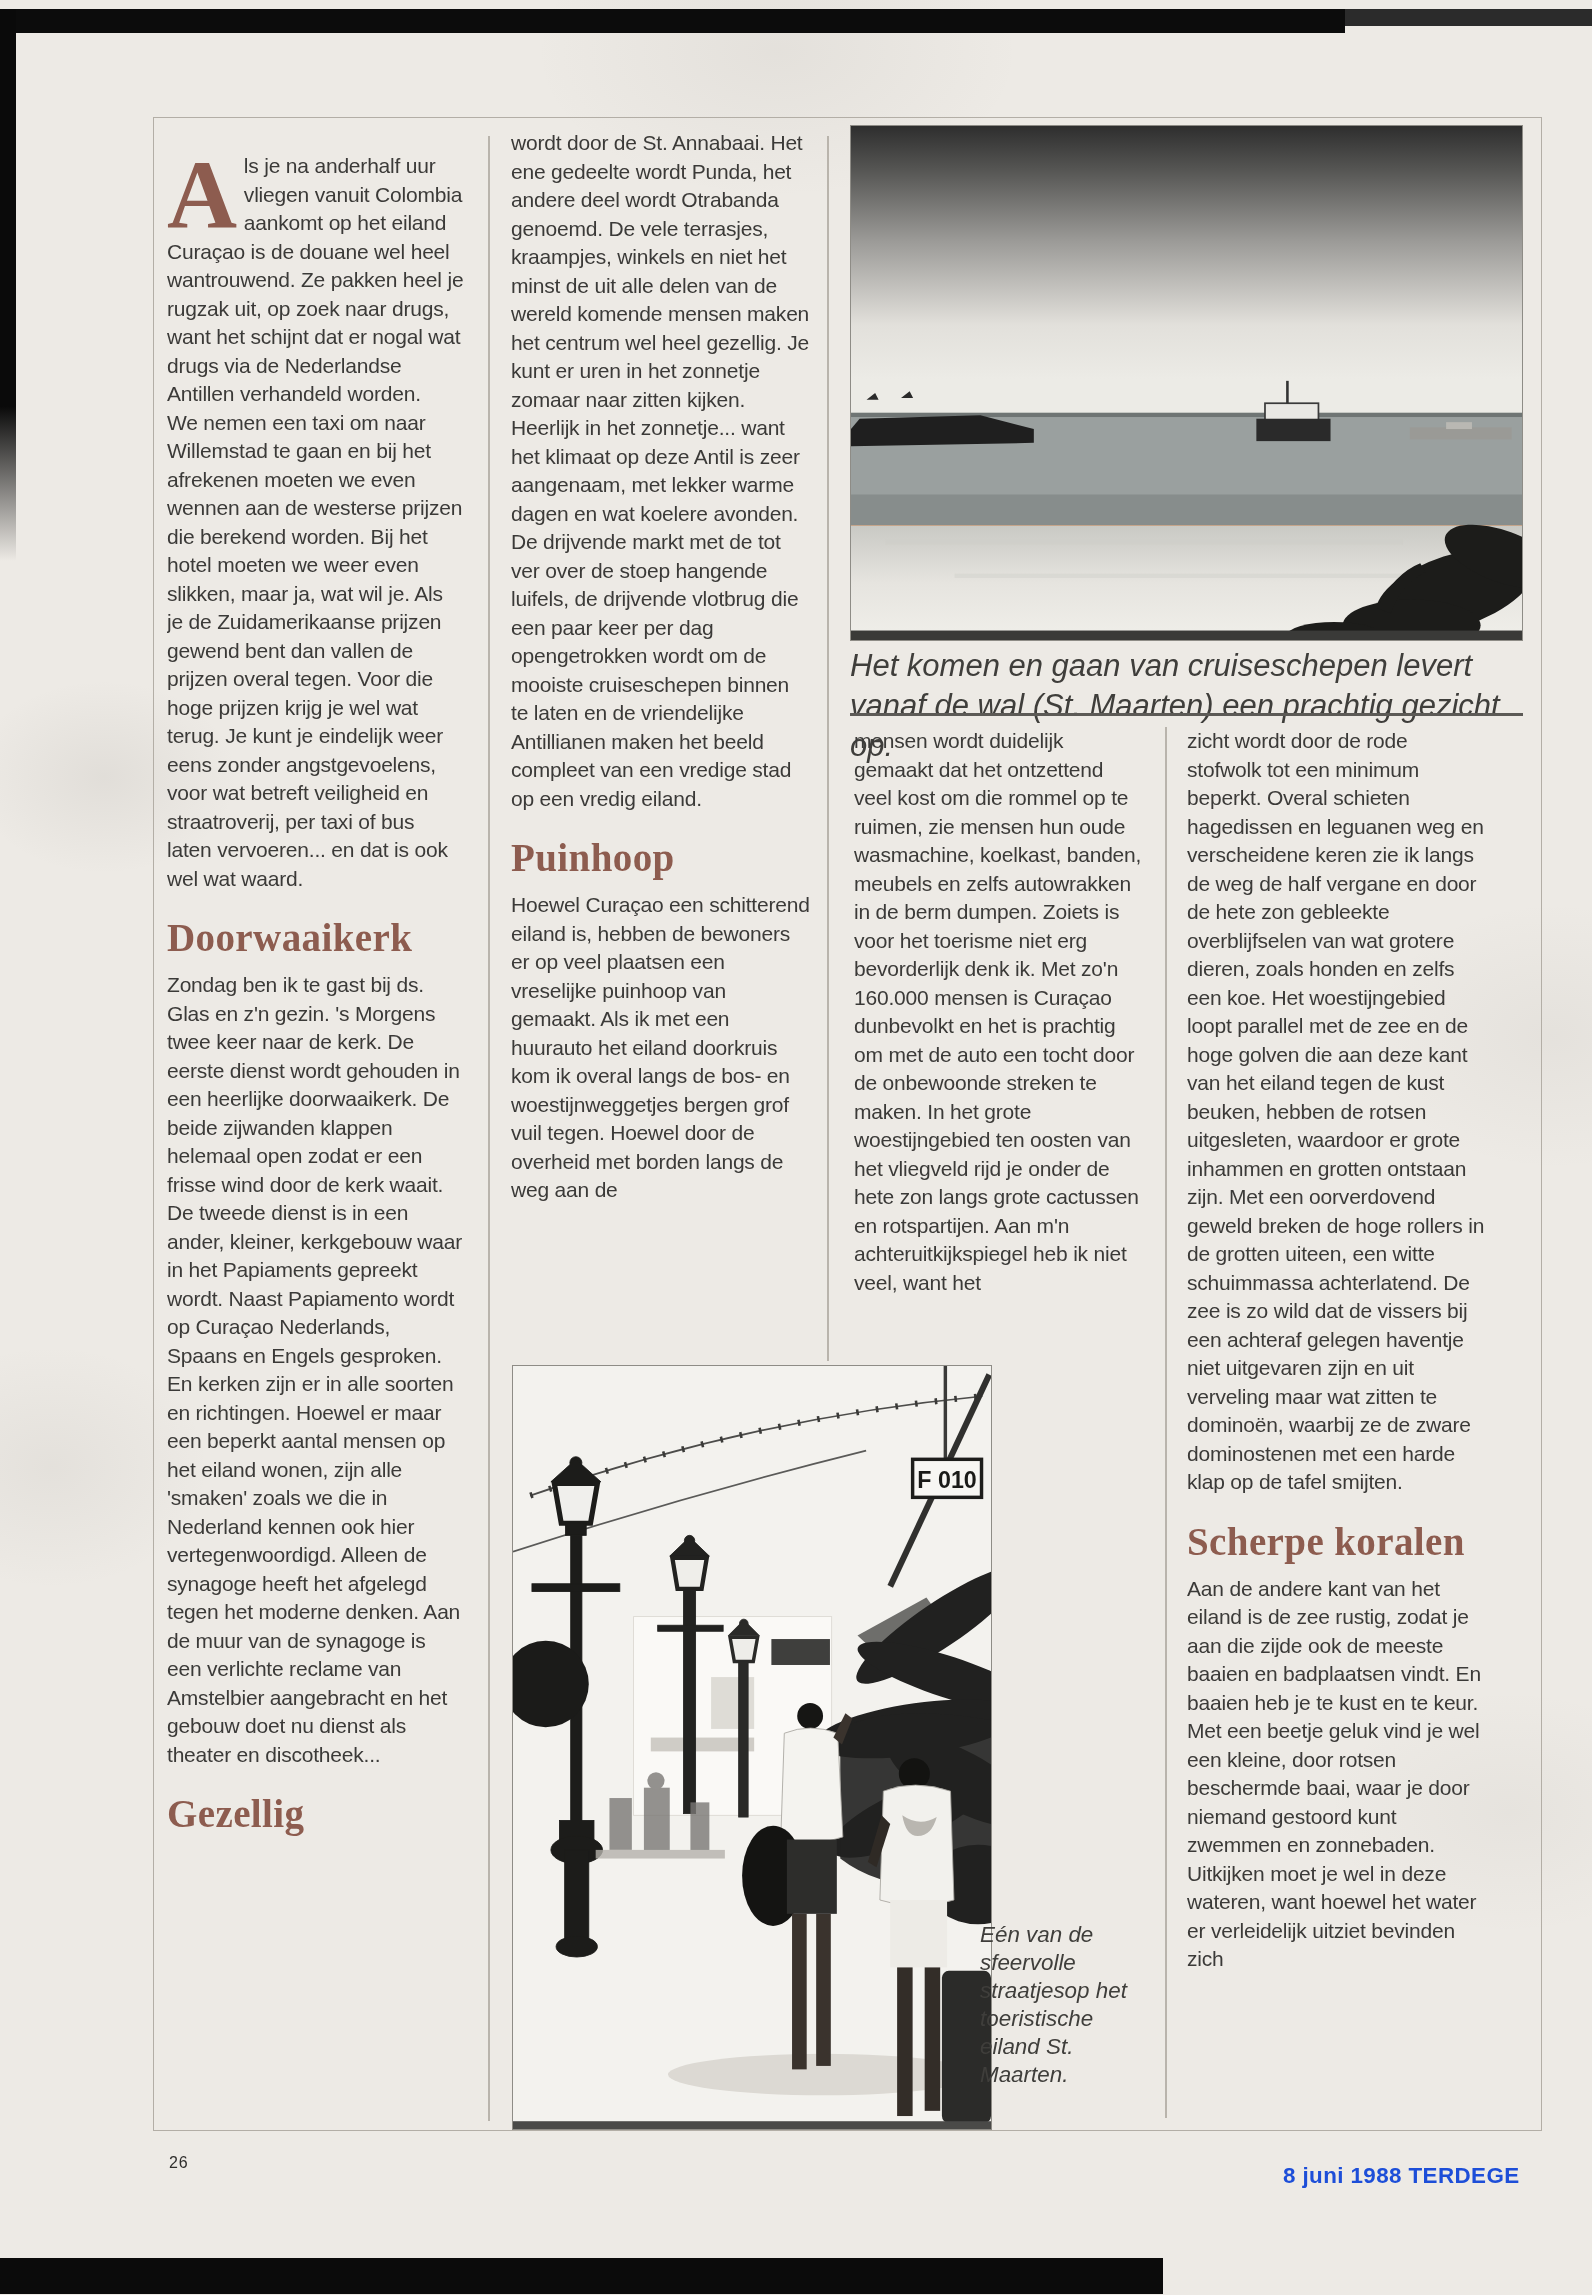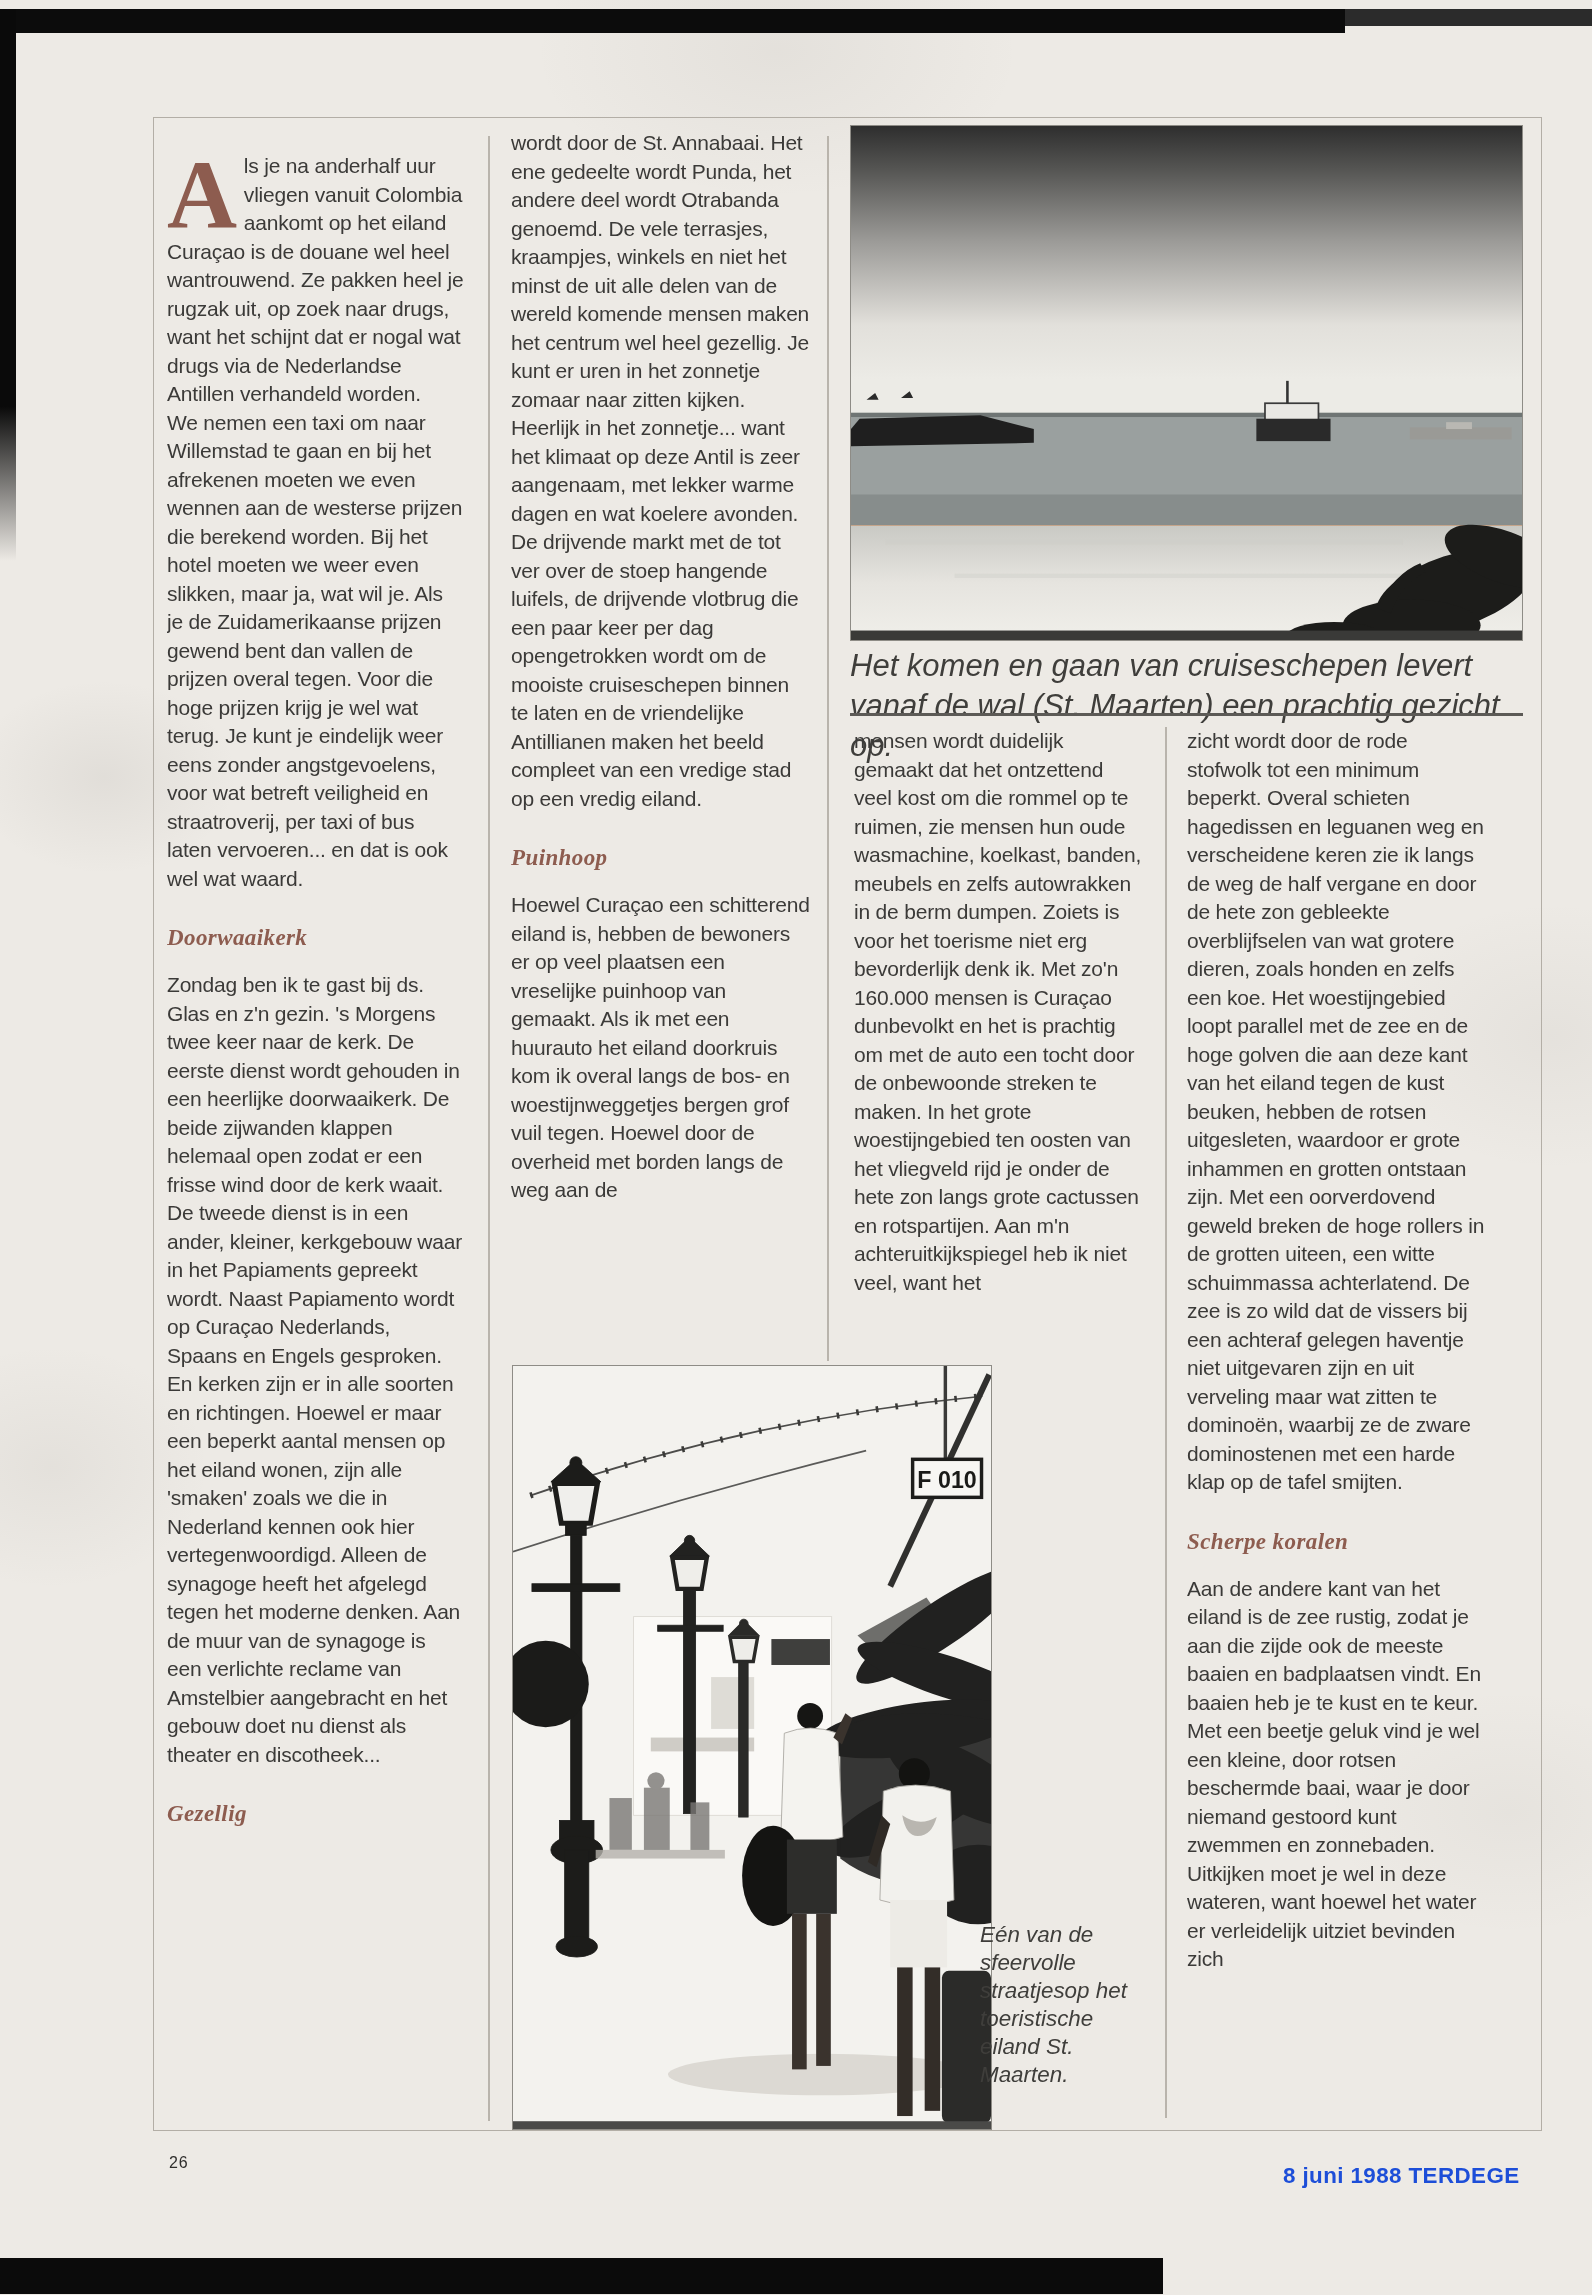--- a/index.html
+++ b/index.html
@@ -35,22 +35,22 @@
 
   .column{position:absolute;font-size:21px;line-height:28.5px;letter-spacing:-0.2px;
     color:#3b3a38;overflow:hidden;}
   .col1{left:167px;top:152px;width:297px;height:1974px;}
   .col2{left:511px;top:129px;width:300px;height:1232px;}
   .col3{left:854px;top:727px;width:292px;height:635px;}
   .col4{left:1187px;top:727px;width:299px;height:1395px;}
   .body-para{margin:0;}
   .section-heading{
     font-family:"Liberation Serif","DejaVu Serif",serif;
-    font-weight:bold;font-size:23px;line-height:38px;margin:26px 0 14px 0;
-    color:var(--accent,#8d5c4f);letter-spacing:0.4px;font-style:italic;
+    font-weight:bold;font-size:39px;line-height:38px;margin:26px 0 14px 0;
+    color:var(--accent,#8d5c4f);letter-spacing:0.4px;
   }
   .dropcap{
     float:left;font-family:"Liberation Serif","DejaVu Serif",serif;
     font-weight:bold;font-size:97px;line-height:76px;
     color:var(--accent,#8d5c4f);margin:5.2px 7px 0 0;
   }
 
   .photo{position:absolute;box-sizing:border-box;border:0.9px solid #8e8c86;background:#f97316;}
   .sea-photo{left:850px;top:125px;width:673px;height:516px;}
   .street-photo{left:512px;top:1365px;width:480px;height:765px;}

